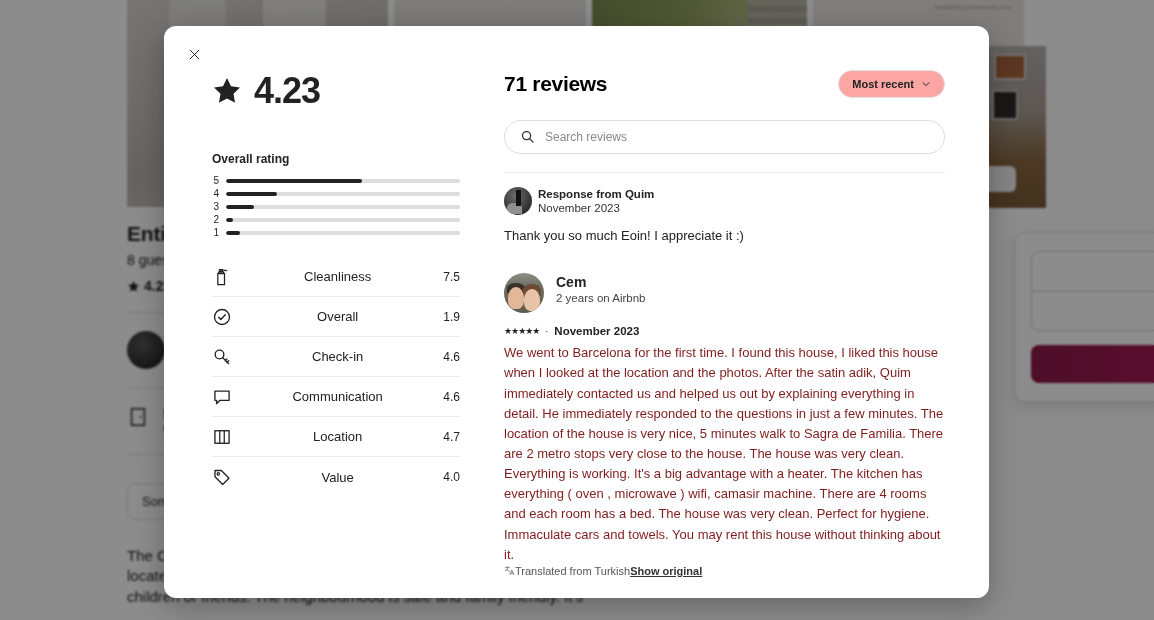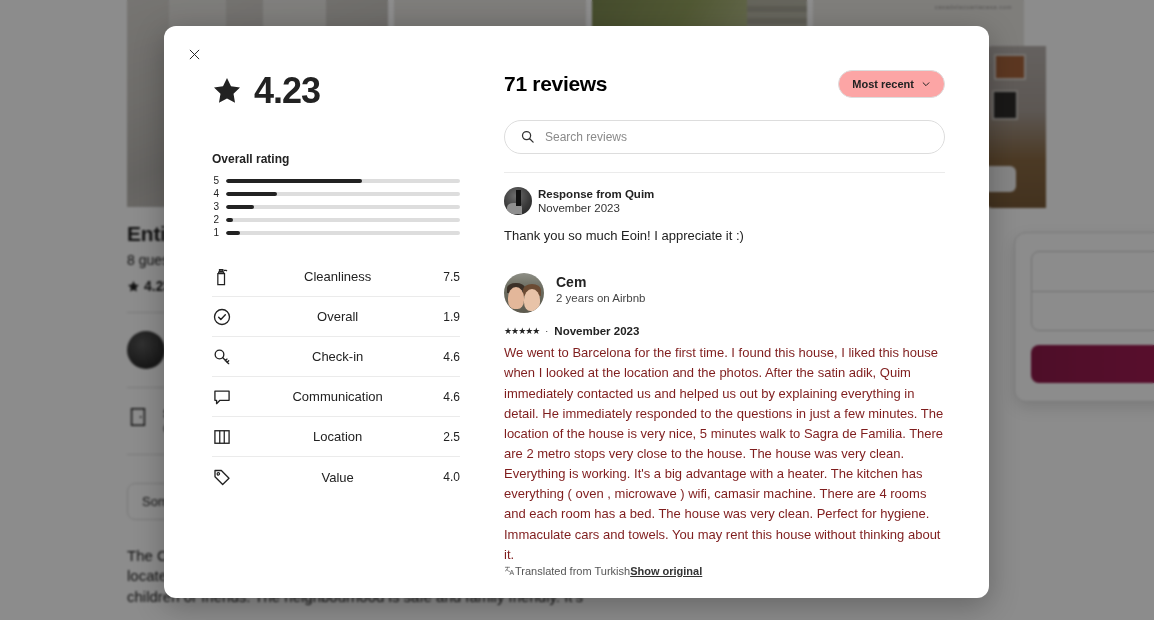--- a/index.html
+++ b/index.html
@@ -358,21 +358,21 @@
             </svg>
             <span class="cat-name">Communication</span>
             <span class="cat-val">4.6</span>
           </div>
           <div class="cat-row">
             <svg class="cat-icon" viewBox="0 0 24 24">
               <rect x="3.5" y="4.5" width="17" height="15" fill="none" stroke="#222" stroke-width="1.6"></rect>
               <path d="M9.3 4.5v15M14.7 4.5v15" stroke="#222" stroke-width="1.5"></path>
             </svg>
             <span class="cat-name">Location</span>
-            <span class="cat-val">2.5</span>
+            <span class="cat-val">4.7</span>
           </div>
           <div class="cat-row">
             <svg class="cat-icon" viewBox="0 0 24 24">
               <path d="M3.6 11.8V4.2h7.6L20.4 13.4l-7.6 7.6z" fill="none" stroke="#222" stroke-width="1.6" stroke-linejoin="round"></path>
               <circle cx="7.6" cy="8.2" r="1.5" fill="none" stroke="#222" stroke-width="1.4"></circle>
             </svg>
             <span class="cat-name">Value</span>
             <span class="cat-val">4.0</span>
           </div>
         </div>

